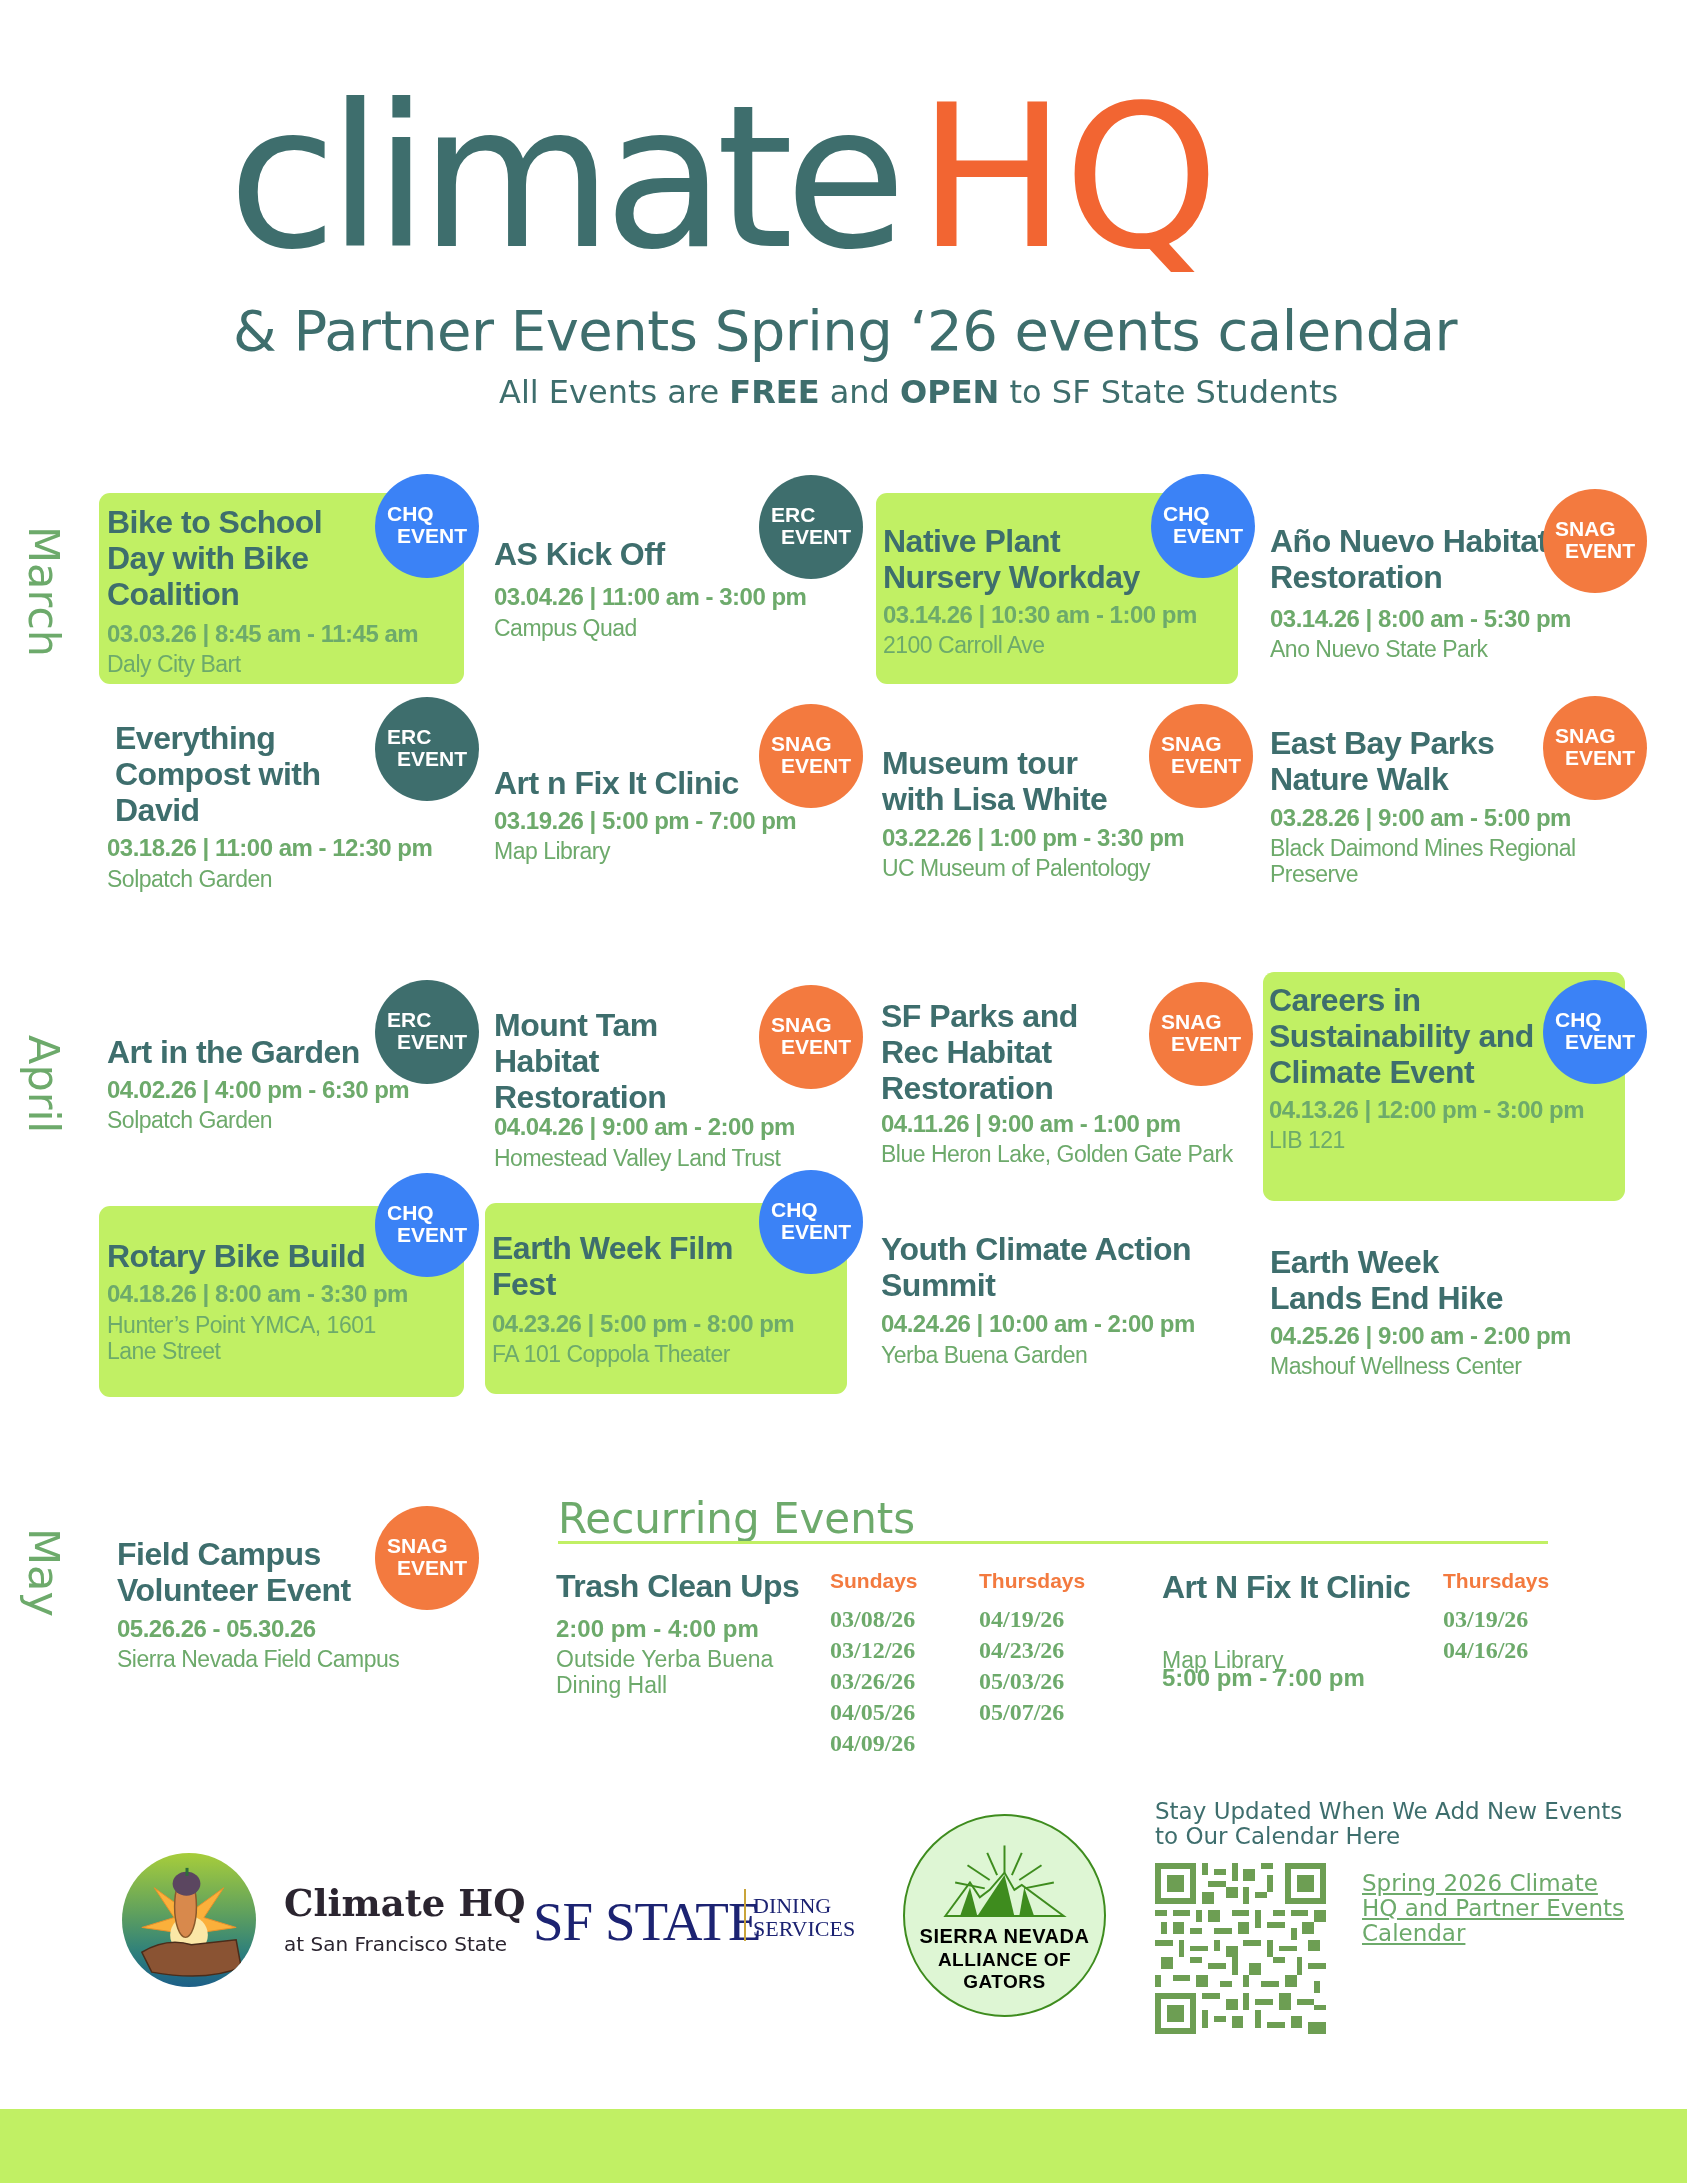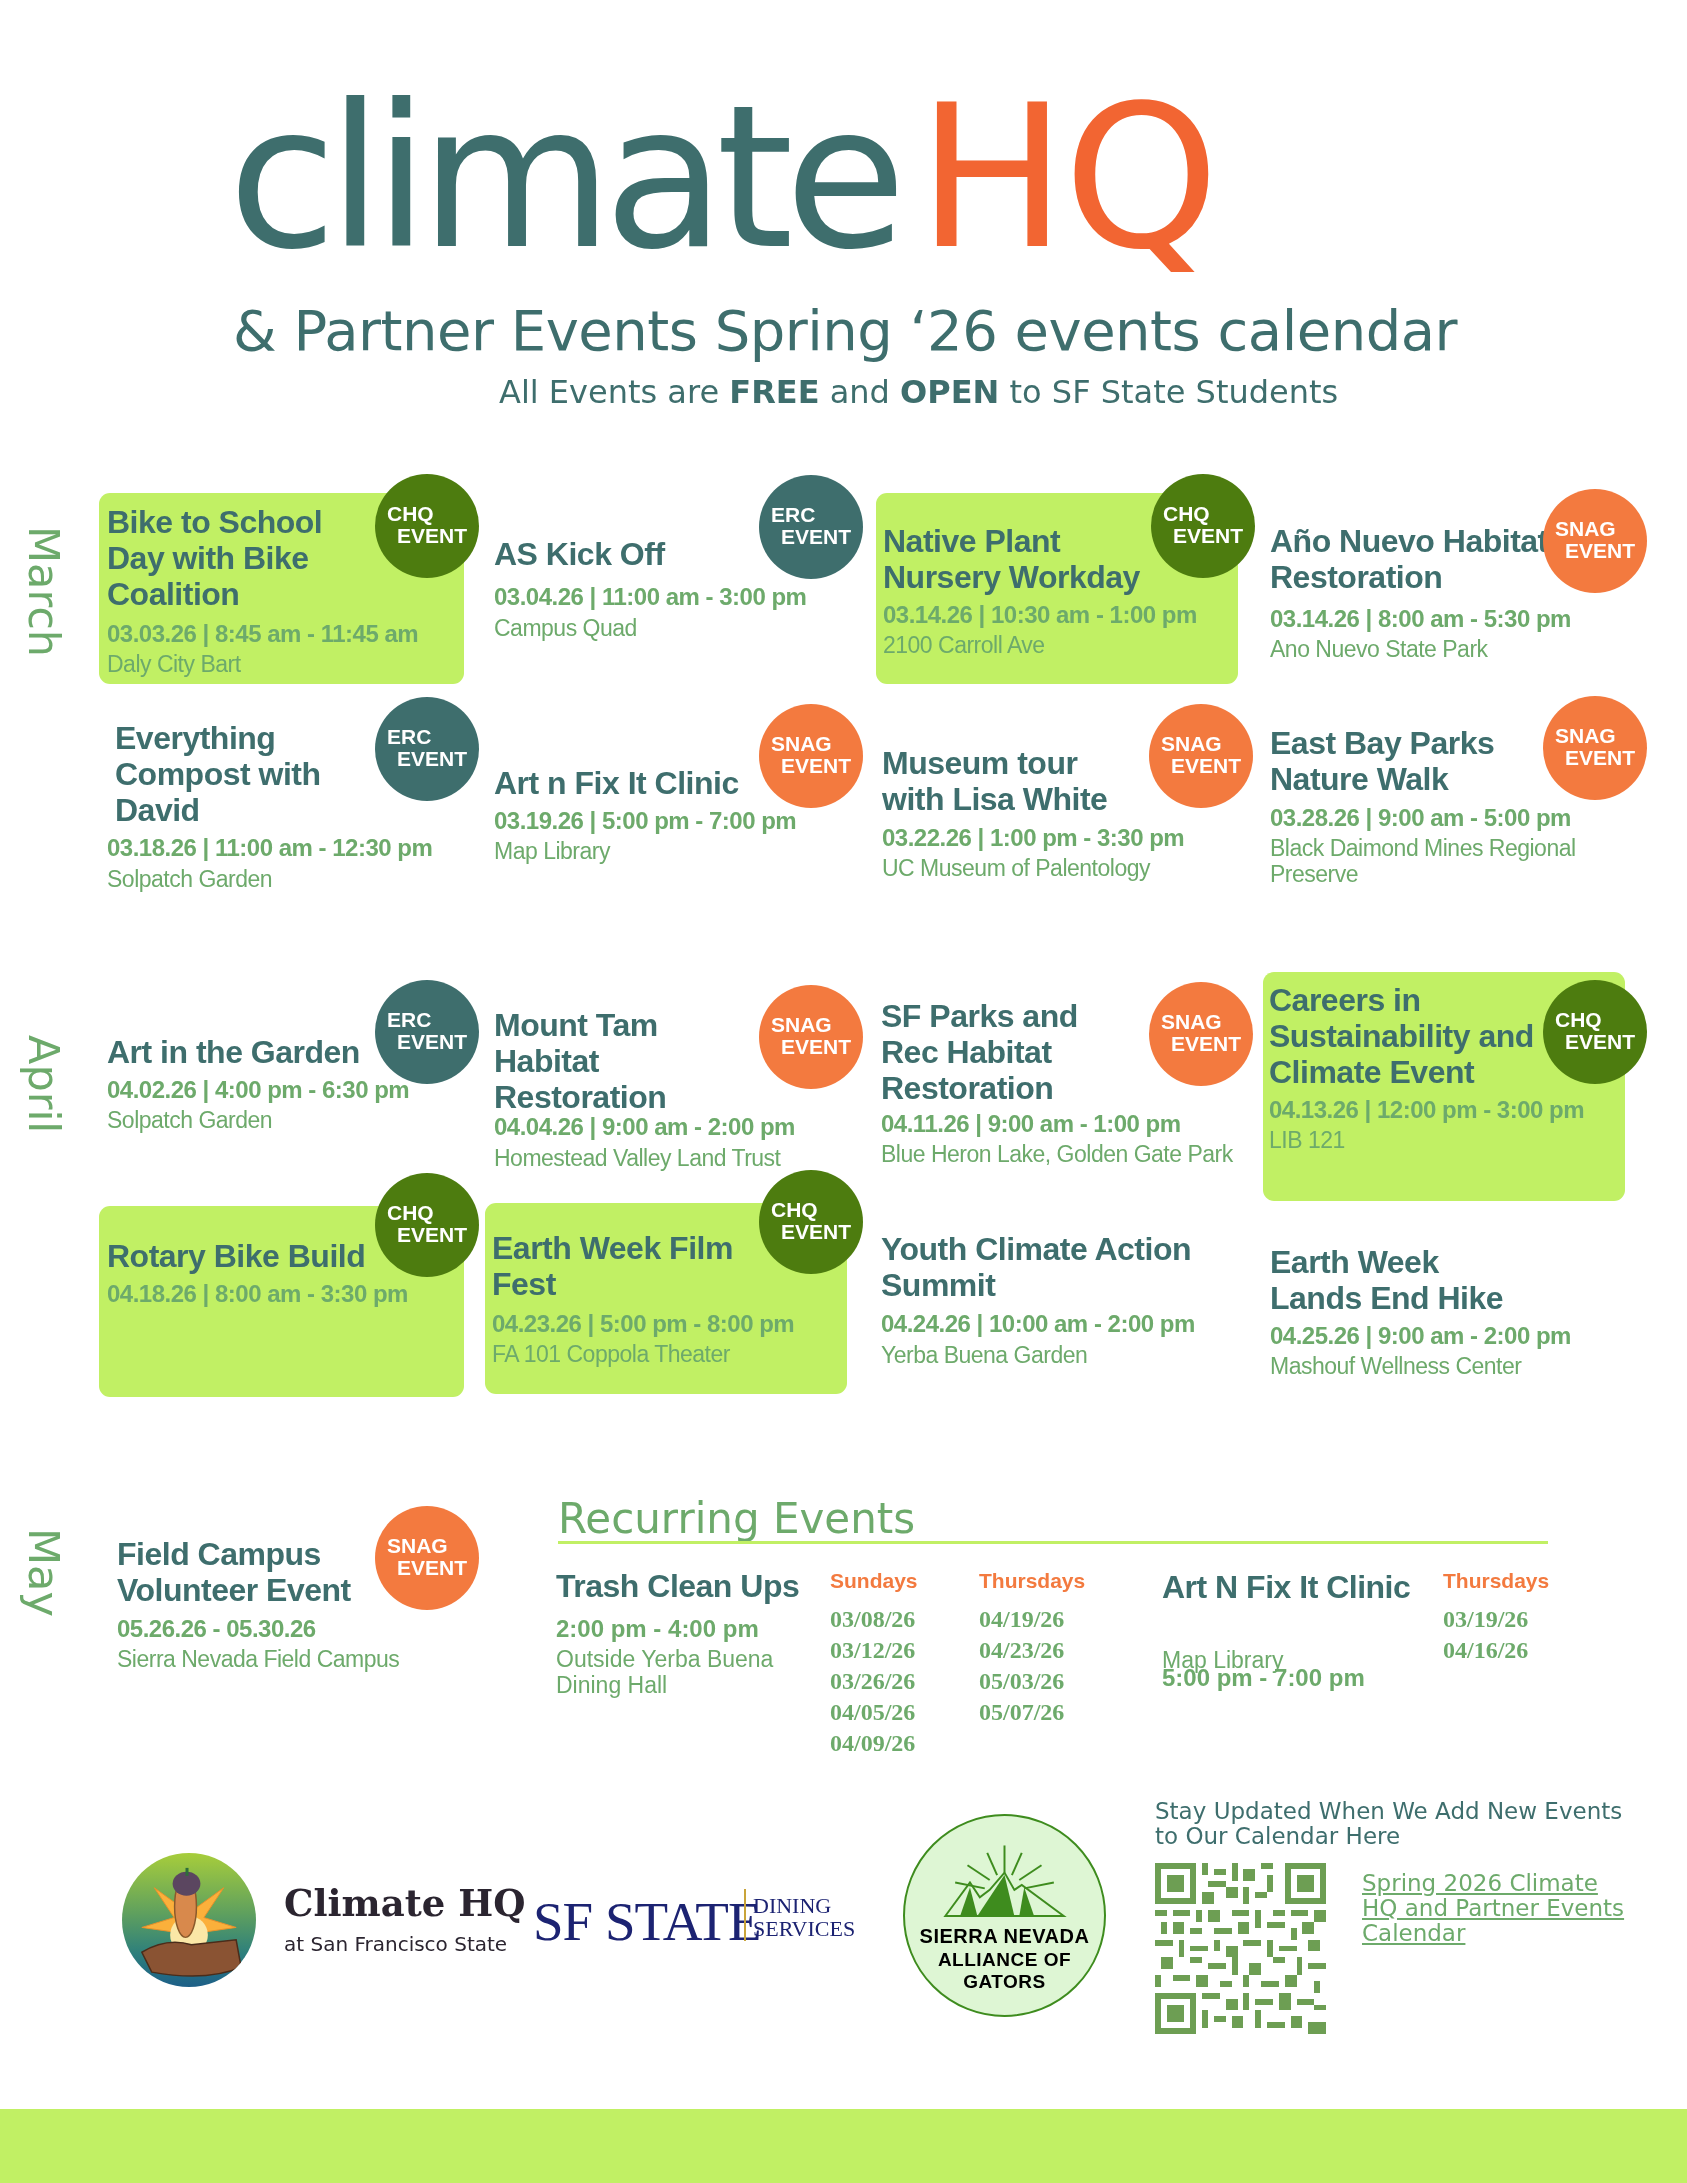--- a/index.html
+++ b/index.html
@@ -56,21 +56,21 @@
     font-family:"Liberation Sans", sans-serif; font-size:23px; line-height:26px;
     letter-spacing:-0.5px;
   }
   .badge {
     position:absolute; width:104px; height:104px; border-radius:50%;
     color:#ffffff; font-weight:bold; font-family:"Liberation Sans", sans-serif;
     font-size:21px; line-height:22px; box-sizing:border-box; padding-top:29px;
   }
   .badge .l1 { display:block; padding-left:12px; }
   .badge .l2 { display:block; padding-left:22px; }
-  .badge.chq { background:#4d7c0f; }
+  .badge.chq { background:#3b82f6; }
   .badge.erc { background:#3e6e6d; }
   .badge.snag { background:#f37a3f; }
 
   
   .rec-title {
     position:absolute; left:558px; top:1494px;
     font-family:"DejaVu Sans", sans-serif; font-size:42px; color:#6daa6b;
   }
   .rec-rule { position:absolute; left:558px; top:1541px; width:990px; height:3px; background:#c1f064; }
   .rec-name { position:absolute; color:#3e6e6d; font-weight:bold; font-size:32px; white-space:nowrap; letter-spacing:-0.5px; }
@@ -237,20 +237,21 @@
   <div class="ev-where" style="left:6px; top:155px;">LIB 121</div>
 </div>
 <div class="badge chq" style="left:1543px; top:980px;">
     <span class="l1">CHQ</span>
     <span class="l2">EVENT</span>
   </div>
 
 <div class="card hl" style="left:99px; top:1206px; width:365px; height:191px;">
   <div class="ev-title" style="left:8px; top:32px; width:278px; white-space:nowrap;">Rotary Bike Build</div>
   <div class="ev-when" style="left:8px; top:74px;">04.18.26 | 8:00 am - 3:30 pm</div>
+  <div class="ev-where" style="left:8px; top:106px; width:308px;">Hunter’s Point YMCA, 1601 Lane Street</div>
 </div>
 <div class="badge chq" style="left:375px; top:1173px;">
     <span class="l1">CHQ</span>
     <span class="l2">EVENT</span>
   </div>
 
 <div class="card hl" style="left:485px; top:1203px; width:362px; height:191px;">
   <div class="ev-title" style="left:7px; top:27px; width:248px;">Earth Week Film Fest</div>
   <div class="ev-when" style="left:7px; top:107px;">04.23.26 | 5:00 pm - 8:00 pm</div>
   <div class="ev-where" style="left:7px; top:138px;">FA 101 Coppola Theater</div>

